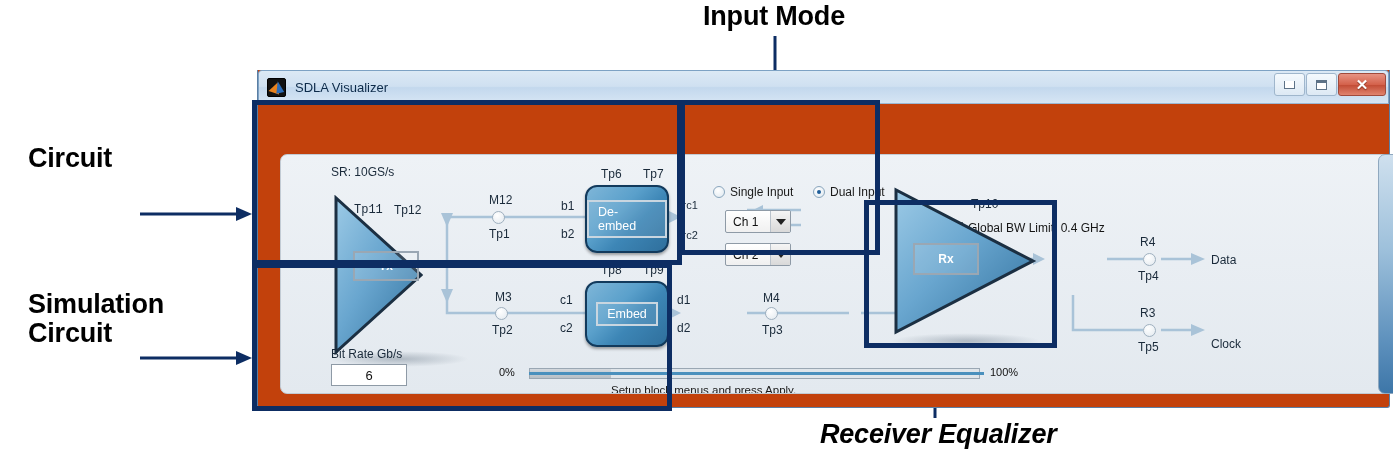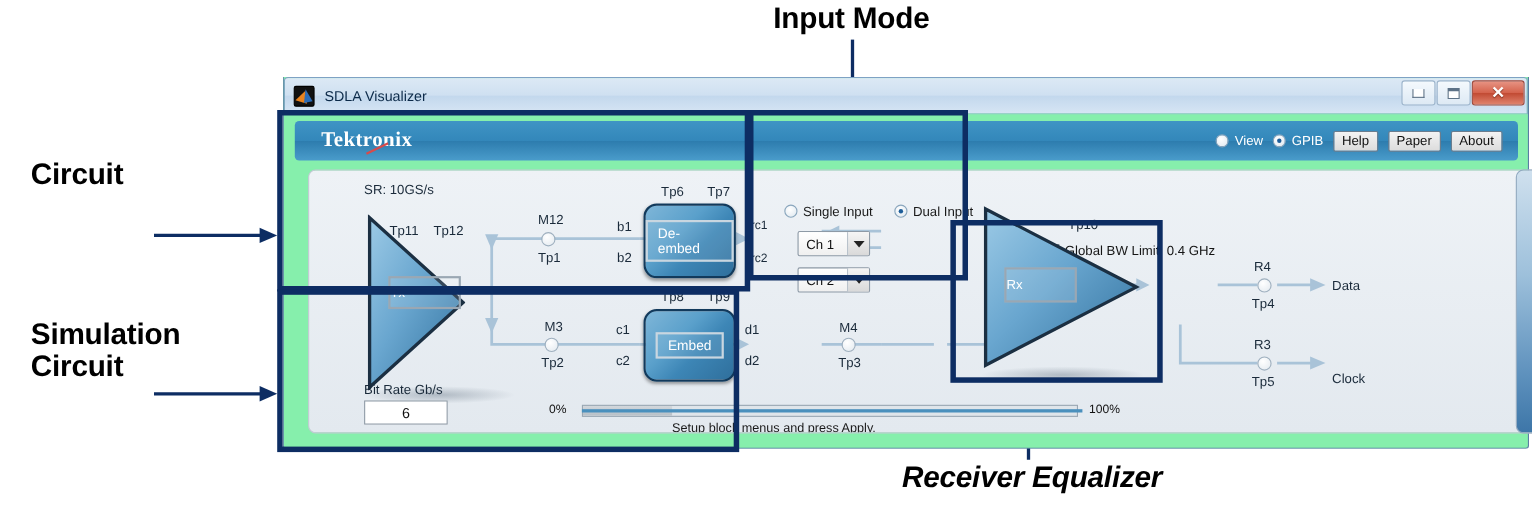--- a/index.html
+++ b/index.html
@@ -17,21 +17,21 @@
   .anno-box{position:absolute;border:5px solid #0d2d63;box-sizing:border-box;pointer-events:none;}
   #box-measurement{left:252px;top:100px;width:430px;height:165px;}
   #box-simulation{left:252px;top:263px;width:420px;height:148px;}
   #box-inputmode{left:680px;top:100px;width:200px;height:155px;}
   #box-receiver{left:864px;top:200px;width:193px;height:148px;}
   svg.arrow{position:absolute;overflow:visible;}
   
   #window{
     position:absolute;left:257px;top:70px;width:1133px;height:338px;
     border:1px solid #5a7ea4;border-top:none;border-radius:0 0 3px 3px;
-    background:#86efac;box-sizing:border-box;
+    background:#c2410c;box-sizing:border-box;
   }
   #titlebar{
     height:34px;
     background:linear-gradient(to bottom,#dce9f5 0%,#cfe0f1 48%,#c3d8ed 52%,#d6e5f4 100%);
     border:1px solid #7ea2c4;border-bottom:1px solid #9bb8d4;
     border-radius:4px 4px 0 0;
     display:flex;align-items:center;box-sizing:border-box;position:relative;
   }
   #matlab-icon{width:17px;height:17px;margin-left:8px;flex:none;
     background:#111;border:1px solid #000;border-radius:2px;position:relative;overflow:hidden;}
@@ -75,21 +75,21 @@
     background:linear-gradient(to bottom,#eef2f6,#e3e9ef);
     border:1px solid #c2cbd4;border-radius:7px;box-sizing:border-box;overflow:hidden;
   }
   #diagram-inner{position:absolute;left:0;top:0;width:100%;height:100%;}
   .lbl{position:absolute;font-size:12px;color:#1a2a3a;white-space:nowrap;}
   .lbl.small{font-size:11px;}
   
   .tri{position:absolute;}
   .tri svg{display:block;}
   .tri-inner{position:absolute;border:2px solid #9aa7b3;background:rgba(255,255,255,0.12);
-    color:#ffffff;font-size:12px;display:flex;align-items:center;justify-content:flex-start;}
+    color:#ffffff;font-size:12px;display:flex;align-items:center;justify-content:center;font-weight:bold;}
   .shadow{position:absolute;border-radius:50%;
     background:radial-gradient(ellipse at center,rgba(40,60,80,0.28),rgba(40,60,80,0) 70%);}
   
   .block{position:absolute;border-radius:12px;
     background:linear-gradient(135deg,#7fb6d8 0%,#5aa0cb 38%,#3d86b6 60%,#2f6f9c 100%);
     border:2px solid #123a5c;box-shadow:0 2px 3px rgba(0,0,0,.35);
     display:flex;align-items:center;justify-content:center;box-sizing:border-box;}
   .block-inner{border:2px solid #c9d6e0;background:rgba(255,255,255,0.10);color:#fff;font-size:12.5px;
     padding:3px 9px;}
   
@@ -173,36 +173,20 @@
       </div>
       <div class="wbtn">
         <div class="g-max"></div>
       </div>
       <div class="wbtn close">
         <div class="g-close">✕</div>
       </div>
     </div>
   </div>
 
-  <div id="tek-bar">
-    <div id="tek-logo">Tektronix</div>
-    <div id="tek-right">
-      <div class="radio-w">
-        <span class="radio"></span>
-        <span>View</span>
-      </div>
-      <div class="radio-w">
-        <span class="radio on"></span>
-        <span>GPIB</span>
-      </div>
-      <div class="tbtn">Help</div>
-      <div class="tbtn">Paper</div>
-      <div class="tbtn">About</div>
-    </div>
-  </div>
 
   <div id="diagram">
     <div id="diagram-inner">
 
       <svg style="position:absolute;left:0;top:0;" width="1085" height="240">
         <g stroke="#a9c3d8" stroke-width="2.5" fill="none">
           <path d="M140,110 L166,110"></path>
           <path d="M166,110 L166,62 L300,62"></path>
           <path d="M166,110 L166,158 L300,158"></path>
           <path d="M300,62 L396,62"></path>
@@ -257,21 +241,21 @@
                 <stop offset="45%" stop-color="#69a6cf"></stop>
               <stop offset="100%" stop-color="#2f6f9c"></stop>
             </linearGradient>
           </defs>
           <polygon points="3,3 3,157 88,80" fill="url(#gtx)" stroke="#1b2f42" stroke-width="3"></polygon>
         </svg>
       </div>
       <div class="tri-inner" style="left:72px;top:96px;width:62px;height:26px;">
         <span>Tx</span>
       </div>
-      <div class="lbl" style="left:73px;top:48px;">Tp11</div>
+      <div class="lbl" style="left:73px;top:48px;font-family:Liberation Mono, monospace;">Tp11</div>
       <div class="lbl" style="left:113px;top:48px;">Tp12</div>
 
       <div class="lbl" style="left:208px;top:38px;">M12</div>
       <div class="probe" style="left:211px;top:56px;"></div>
       <div class="lbl" style="left:208px;top:72px;">Tp1</div>
       <div class="lbl" style="left:280px;top:44px;">b1</div>
       <div class="lbl" style="left:280px;top:72px;">b2</div>
 
       <div class="lbl" style="left:320px;top:12px;">Tp6</div>
       <div class="lbl" style="left:362px;top:12px;">Tp7</div>

